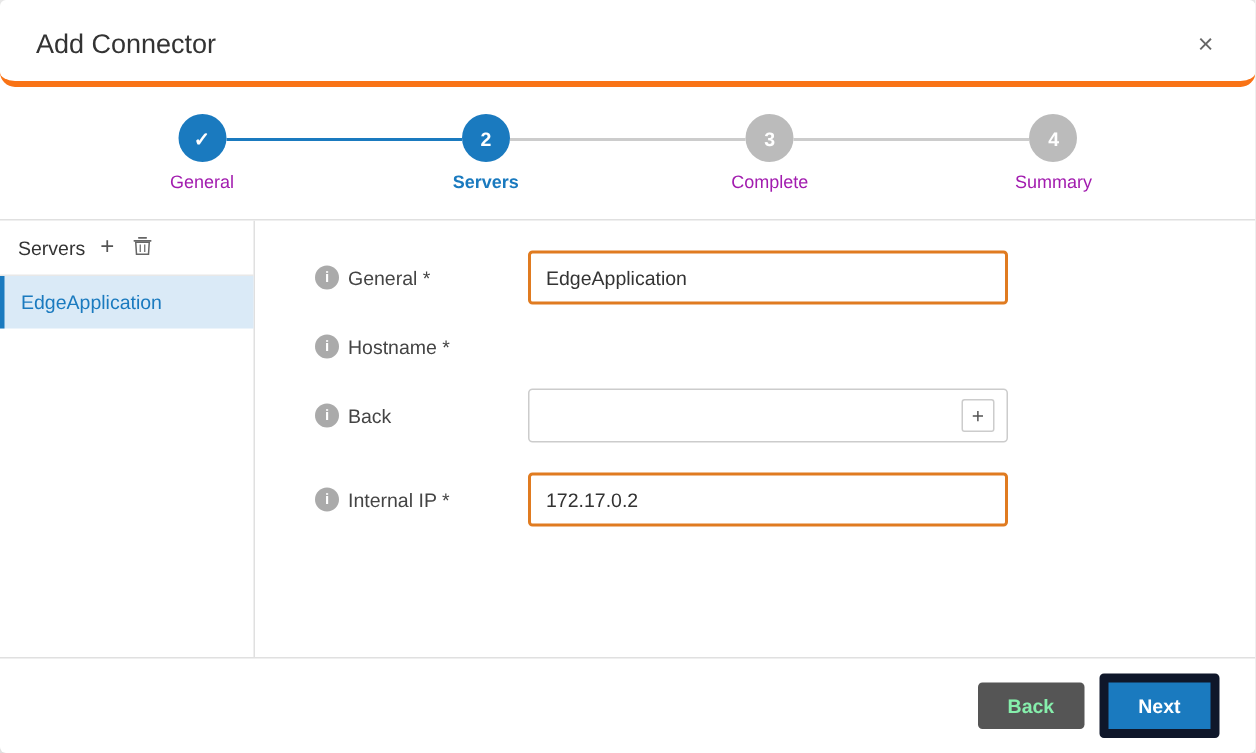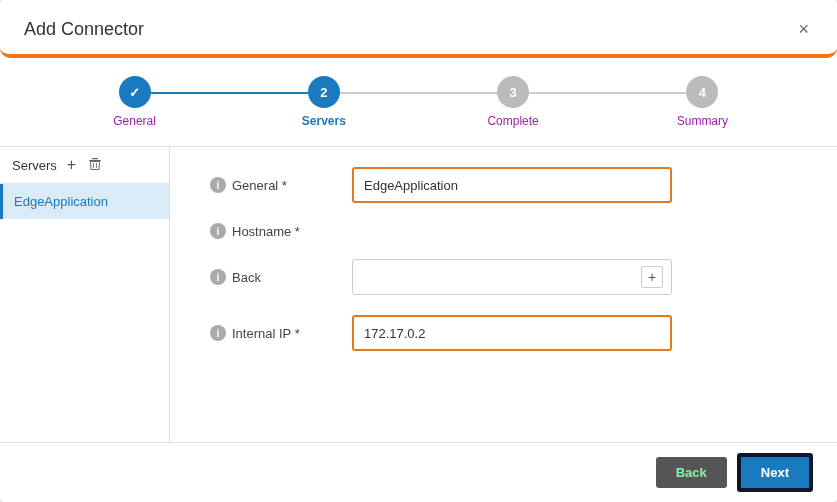--- a/index.html
+++ b/index.html
@@ -241,21 +241,21 @@
       border: none;
       border-radius: 3px;
       font-size: 13px;
       cursor: pointer;
       font-weight: bold;
     }
     .btn-next {
       padding: 8px 20px;
       background: #1a7abf;
       color: #fff;
-      border: 4px solid #0f172a;
+      border: 6px solid #0f172a;
       border-radius: 3px;
       font-size: 13px;
       cursor: pointer;
       font-weight: 600;
     }
   </style>
 </head>
 <body>
 
 <div class="modal">

